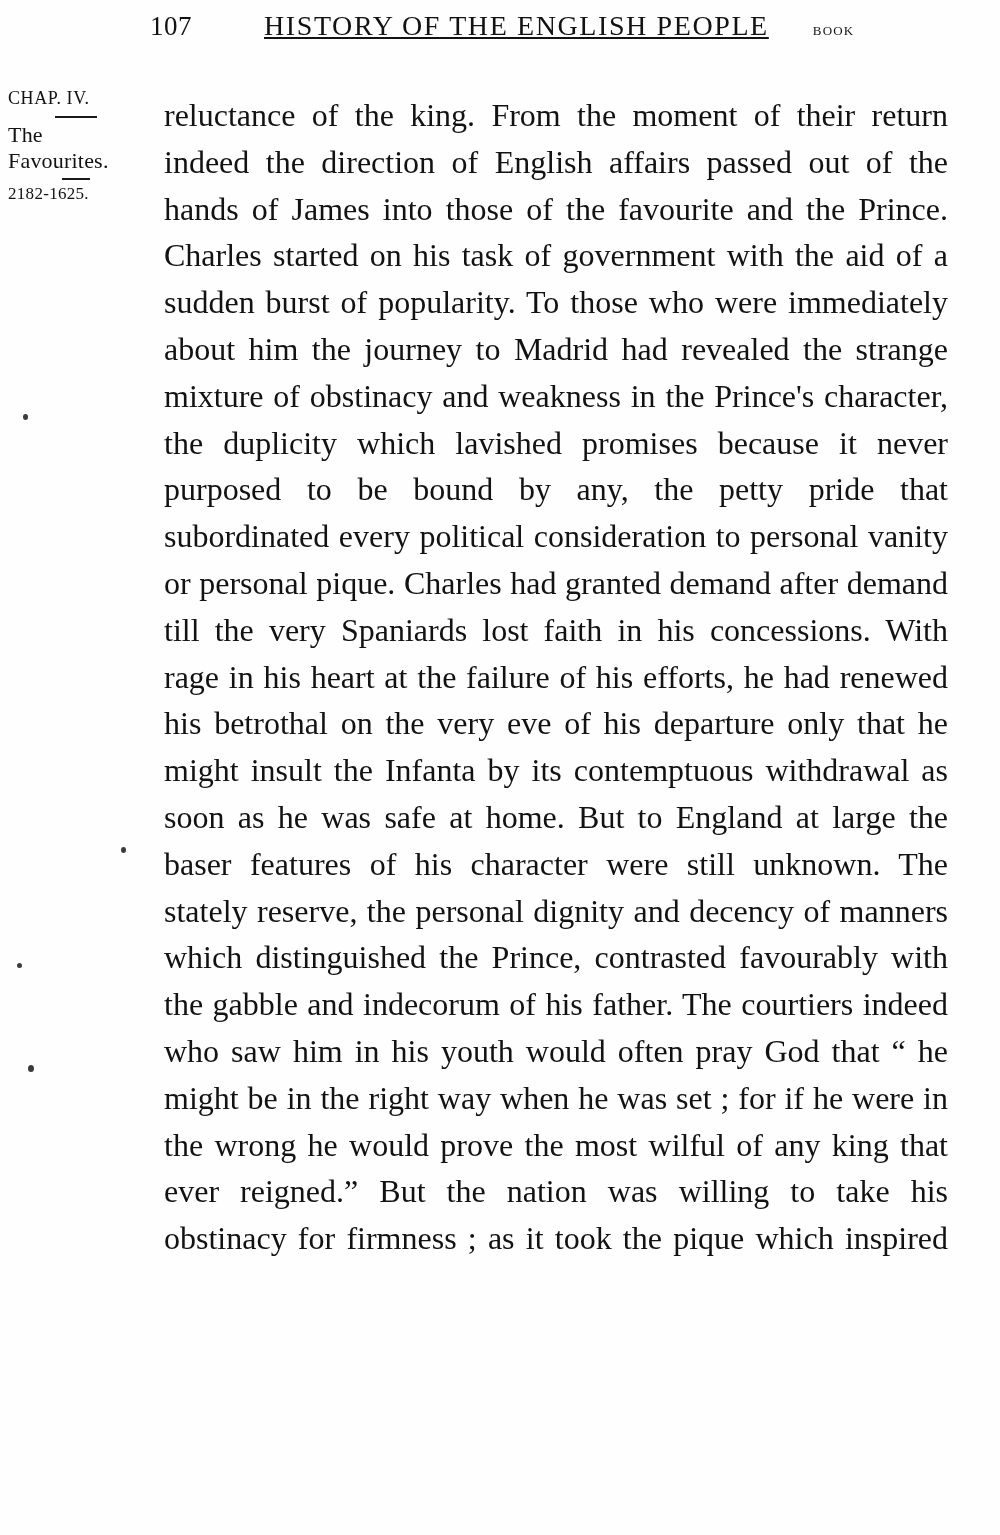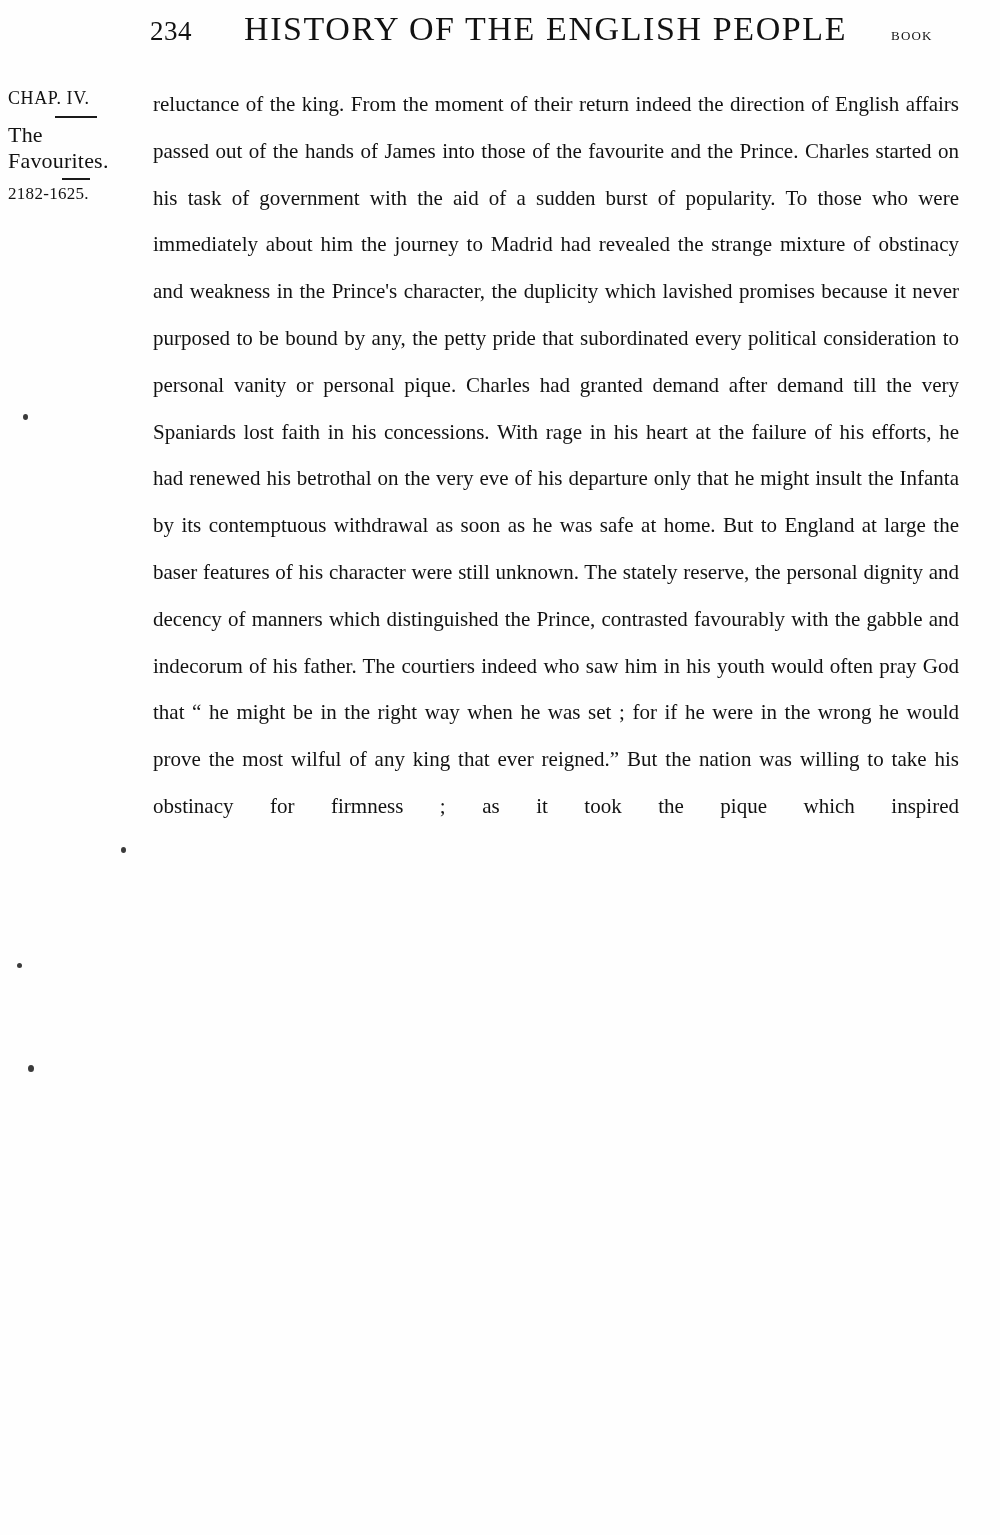--- a/index.html
+++ b/index.html
@@ -25,23 +25,24 @@
     width: 820px;
     display: flex;
     align-items: baseline;
     white-space: nowrap;
   }
   .folio {
     font-size: 27px;
     letter-spacing: 0.5px;
   }
   .head-title {
-    font-size: 34px;
+    font-size: 28px;
     letter-spacing: 1.6px;
-    margin-left: 52px;
+    margin-left: 72px;
+    text-decoration: underline;
   }
   .head-book {
     font-size: 13px;
     letter-spacing: 1.2px;
     margin-left: 44px;
   }
 
   
   .margin {
     position: absolute;
@@ -76,22 +77,22 @@
   }
 
   
   .body-col {
     position: absolute;
     left: 152px;
     top: 80px;
     width: 808px;
   }
   .body-col p {
-    margin: 1px;
-    font-size: 21px;
+    margin: 12px;
+    font-size: 32px;
     line-height: 46.8px;
     text-align: justify;
     text-justify: inter-word;
     word-spacing: 0.5px;
     hyphens: manual;
   }
   .body-col p.lastline-stretch {
     text-align-last: justify;
   }
 
@@ -105,21 +106,21 @@
   #speck-2 { left: 121px; top: 847px; width: 5px;  height: 6px; }
   #speck-3 { left: 17px;  top: 963px; width: 5px;  height: 5px; }
   #speck-4 { left: 28px;  top: 1065px; width: 6px; height: 7px; }
 </style>
 </head>
 <body>
 
 <div class="page">
 
   <div class="running-head">
-    <span class="folio">234</span>
+    <span class="folio">107</span>
     <span class="head-title">HISTORY OF THE ENGLISH PEOPLE</span>
     <span class="head-book">BOOK</span>
   </div>
 
   <div class="margin">
     <div class="chap">CHAP. IV.</div>
     <div class="rule"></div>
     <div class="note">The Favourites.</div>
     <div class="rule short"></div>
     <div class="years">2182-1625.</div>

